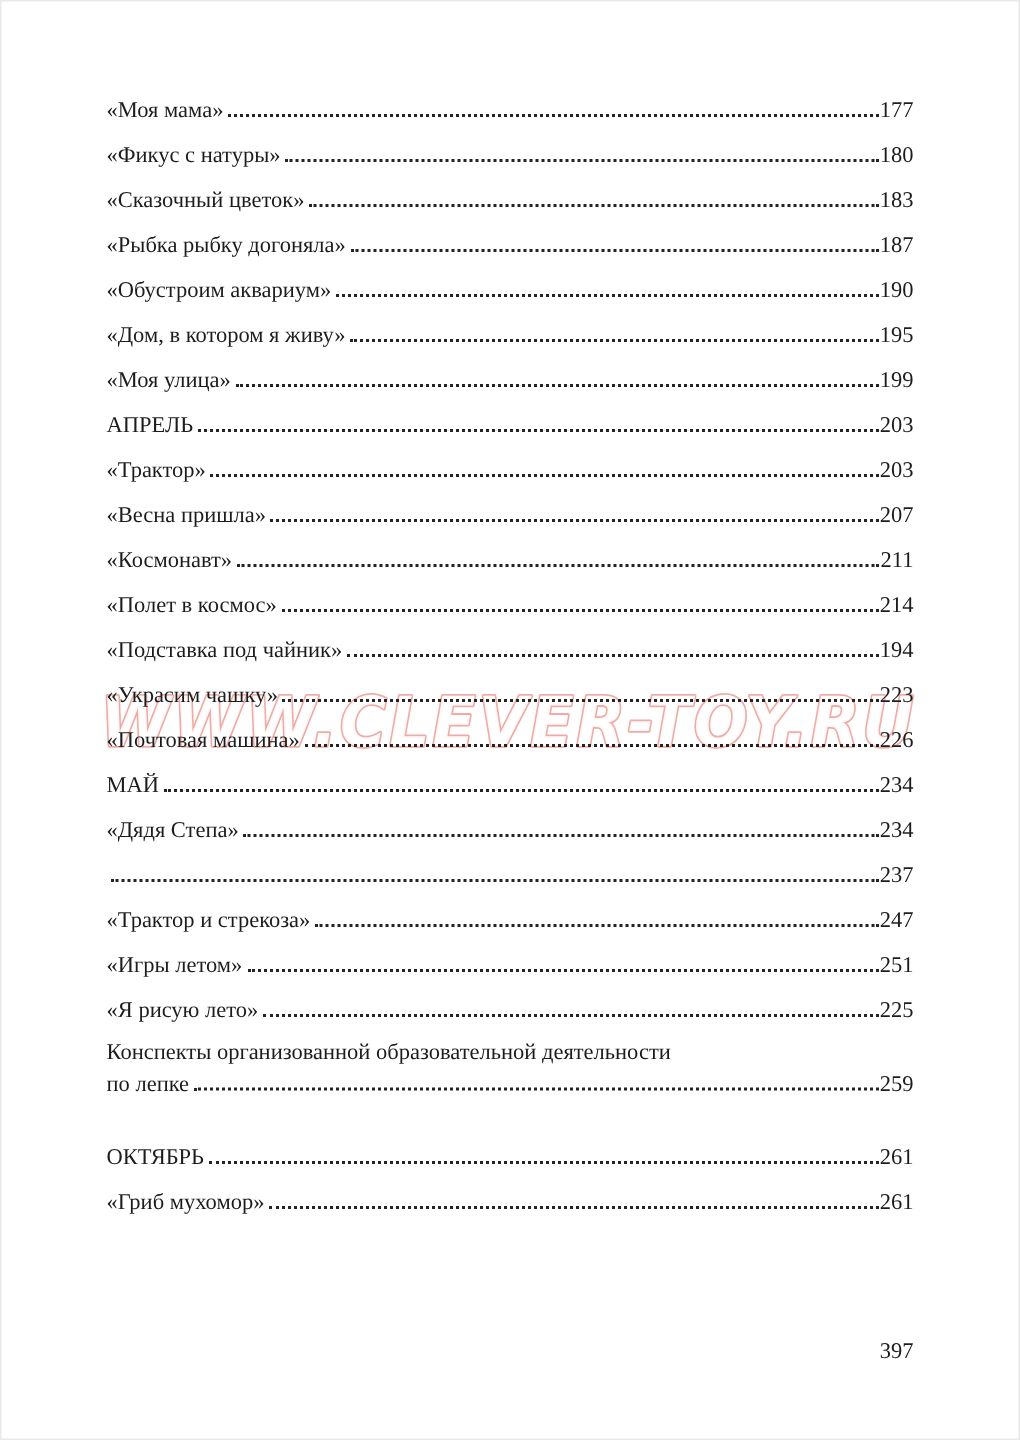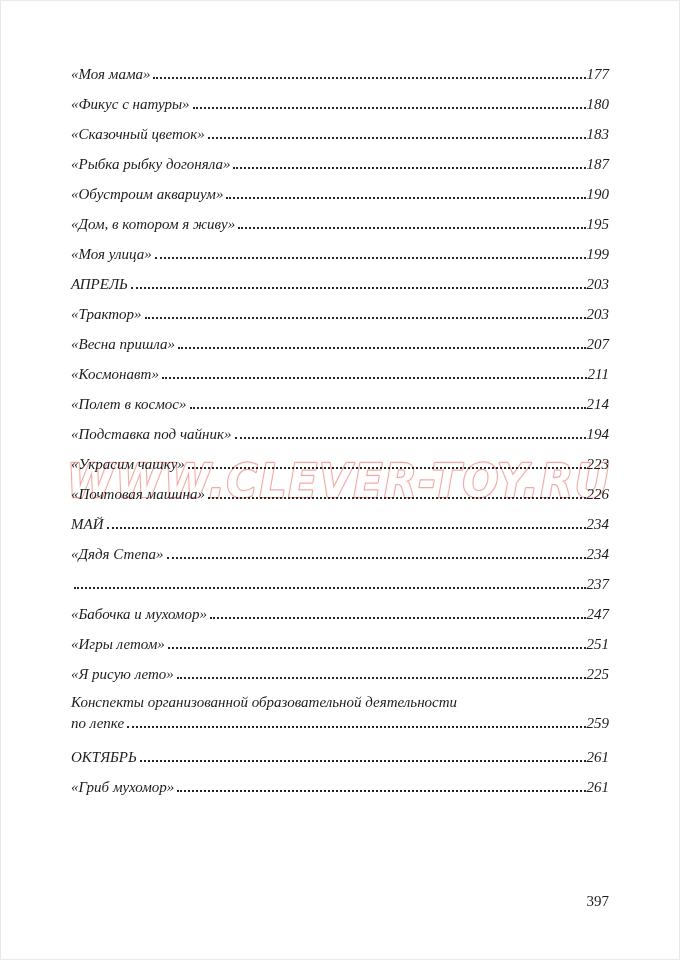--- a/index.html
+++ b/index.html
@@ -44,21 +44,20 @@
     stroke-width: 2.4px;
     stroke-linejoin: round;
     paint-order: stroke fill;
   }
   .toc {
     position: absolute;
     left: 70px;
     right: 70px;
     top: 58px;
     z-index: 1;
-    font-style: italic;
   }
   .toc-entry { display: block; }
   .toc-row {
     display: flex;
     align-items: baseline;
     height: 30px;
     line-height: 30px;
     font-size: 15px;
   }
   .toc-label { white-space: nowrap; }
@@ -76,21 +75,21 @@
     display: none;
     font-size: 15px;
     line-height: 27px;
     height: 24px;
     white-space: nowrap;
   }
   .toc-entry.twoline .toc-line1 { display: block; }
   .toc-entry.twoline .toc-row {
     height: 24px;
     line-height: 20px;
-    margin-bottom: 5px;
+    margin-bottom: 20px;
   }
   .footer-page-number {
     position: absolute;
     right: 70px;
     bottom: 50px;
     font-size: 15px;
     line-height: 16px;
     z-index: 1;
     margin-left: 32px;
   }
@@ -266,21 +265,21 @@
     <div class="toc-row">
       <span class="leader"></span>
       <span class="toc-page">237</span>
     </div>
   </div>
 
 
   <div class="toc-entry">
 
     <div class="toc-row">
-      <span class="toc-label">«Бабочка и мухомор»</span>
+      <span class="toc-label">«Трактор и стрекоза»</span>
       <span class="leader"></span>
       <span class="toc-page">247</span>
     </div>
   </div>
 
   <div class="toc-entry">
 
     <div class="toc-row">
       <span class="toc-label">«Игры летом»</span>
       <span class="leader"></span>

